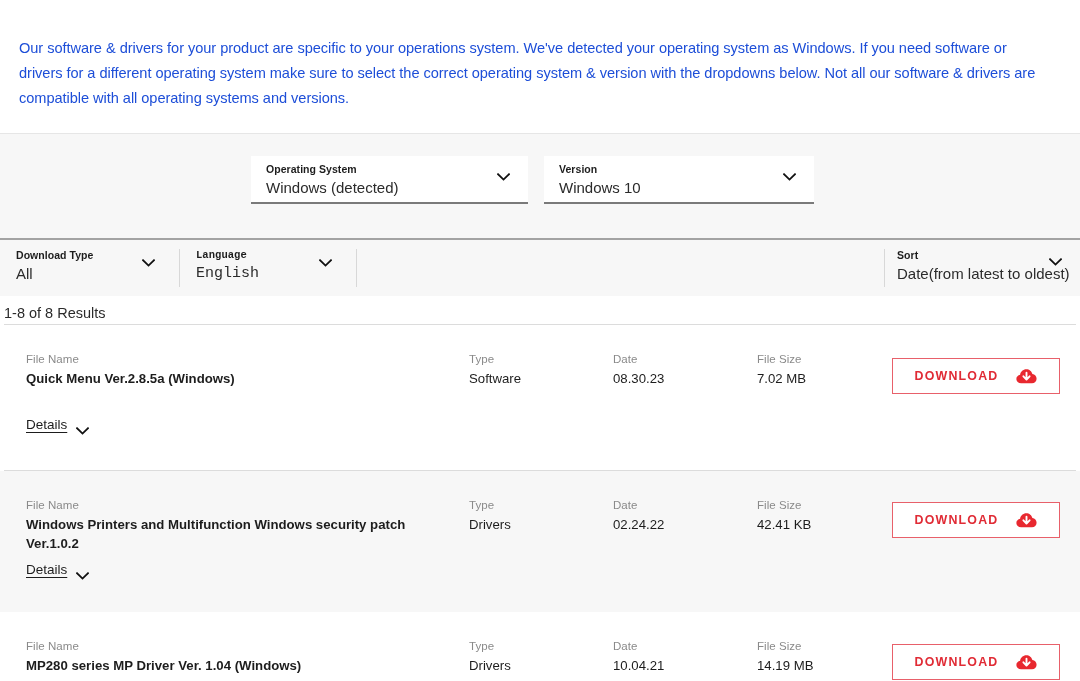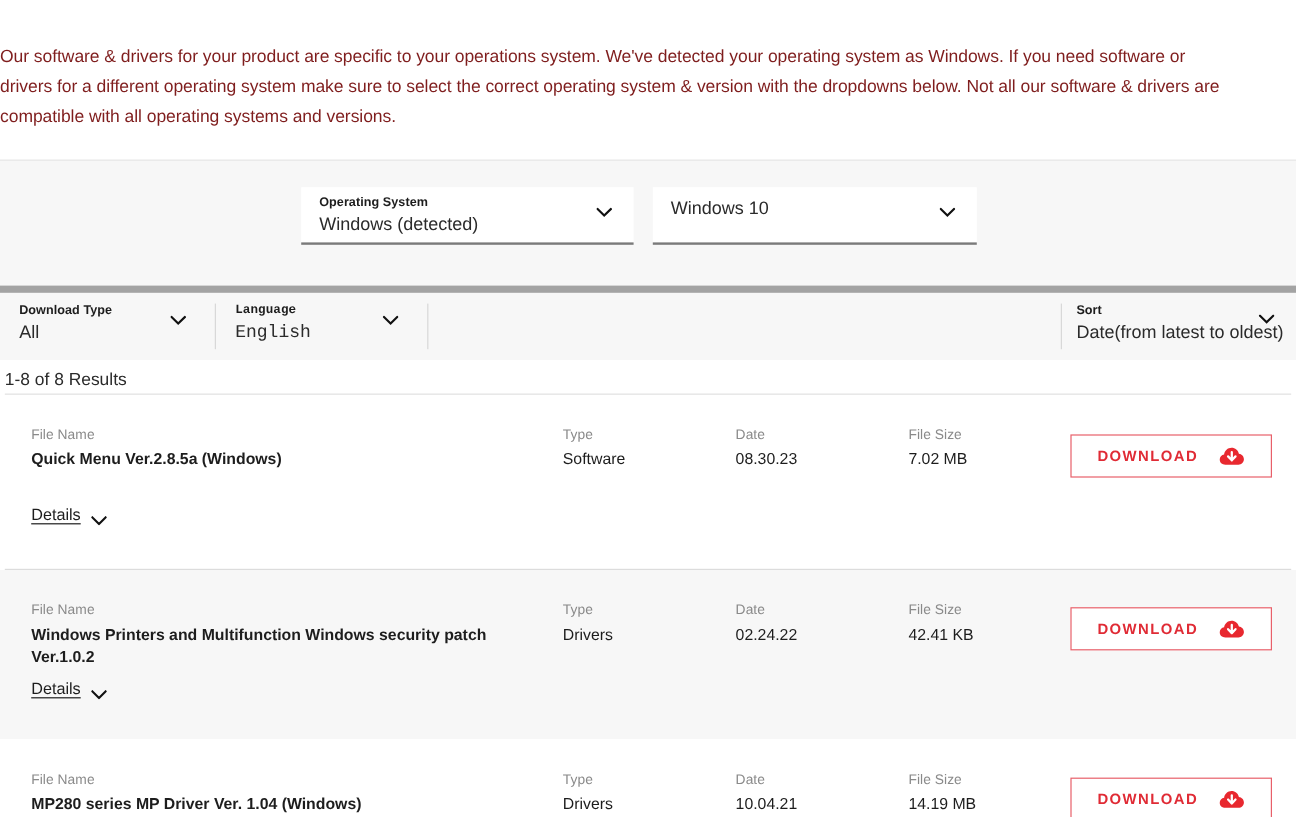--- a/index.html
+++ b/index.html
@@ -11,24 +11,24 @@
     width: 1080px;
     height: 681px;
     font-family: "Liberation Sans", sans-serif;
     color: #1d1d1d;
     overflow: hidden;
     position: relative;
   }
 
   
   .intro {
-    padding: 36px 18px 0 0;
+    padding: 36px 18px 0 19px;
     font-size: 14.6px;
     line-height: 25px;
-    color: #7f1d1d;
+    color: #1d4ed8;
     max-width: 1028px;
     letter-spacing: -0.05px;
   }
 
   
   .selector-band {
     margin-top: 22px;
     background: #f7f7f7;
     height: 104px;
     border-top: 1px solid #e6e6e6;
@@ -66,21 +66,21 @@
     width: 13px;
     height: 8px;
     pointer-events: none;
   }
   .chev svg { display: block; }
 
   
   .filter-bar {
     background: #f7f7f7;
     height: 56px;
-    border-top: 6px solid #a3a3a3;
+    border-top: 2px solid #a3a3a3;
     position: relative;
   }
   .filter-cell {
     position: absolute;
     top: 9px;
     height: 38px;
     box-sizing: border-box;
     padding-left: 16px;
     cursor: pointer;
   }
@@ -205,20 +205,21 @@
     <div class="select-label">Operating System</div>
     <div class="select-value">Windows (detected)</div>
     <span class="chev">
       <svg viewBox="0 0 13 8" width="13" height="8">
           <path d="M1 1.2 L6.5 6.6 L12 1.2" fill="none" stroke="#111" stroke-width="1.8" stroke-linecap="square"></path>
         </svg>
     </span>
   </div>
 
   <div class="select-field version">
+    <div class="select-label">Version</div>
     <div class="select-value">Windows 10</div>
     <span class="chev">
       <svg viewBox="0 0 13 8" width="13" height="8">
           <path d="M1 1.2 L6.5 6.6 L12 1.2" fill="none" stroke="#111" stroke-width="1.8" stroke-linecap="square"></path>
         </svg>
     </span>
   </div>
 
 </div>
 

